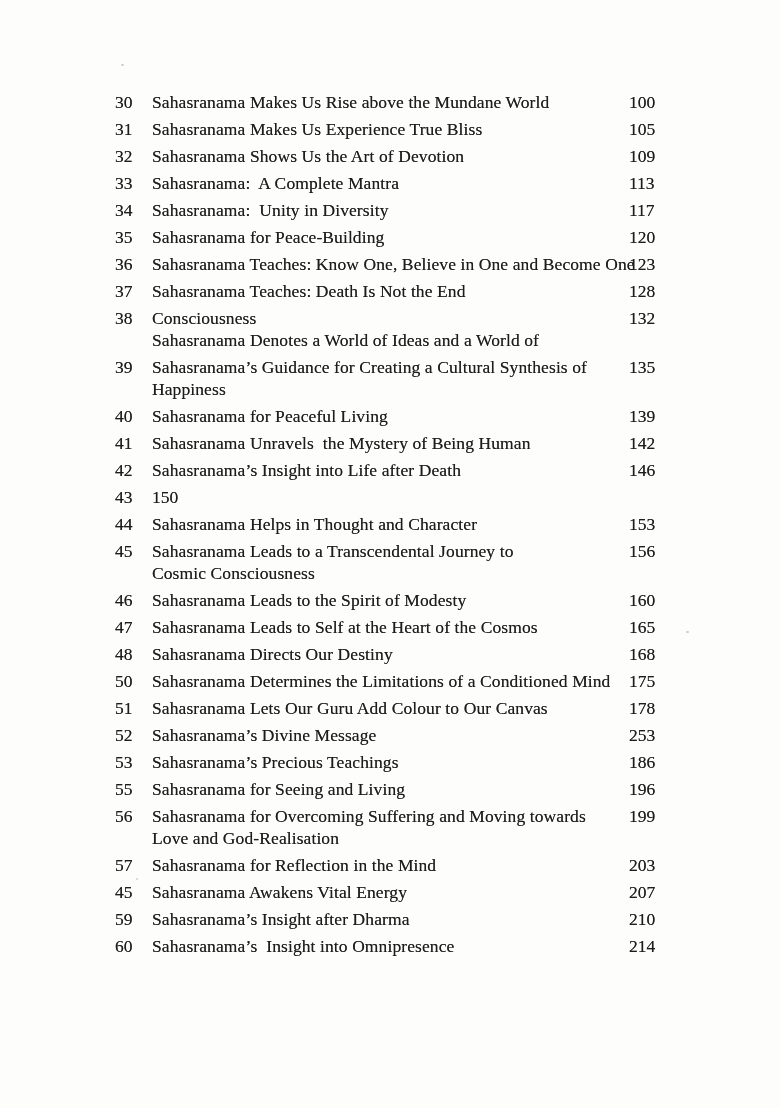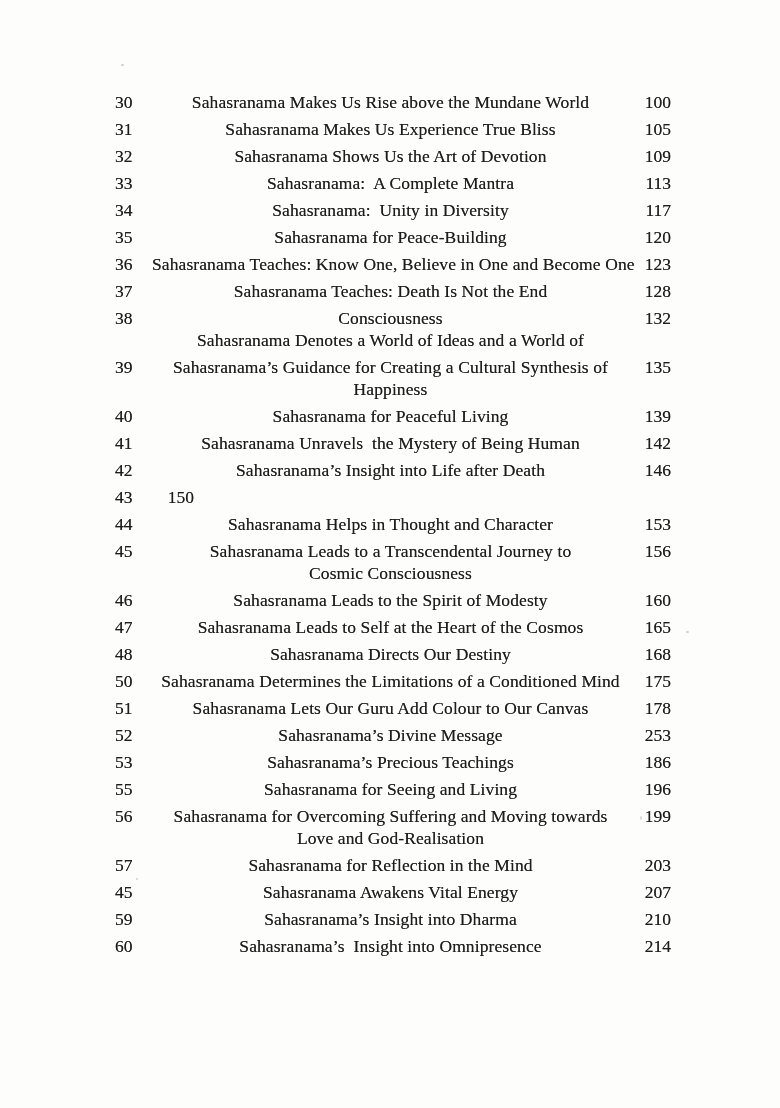--- a/index.html
+++ b/index.html
@@ -22,23 +22,23 @@
     width: 556px;
   }
   .toc-row {
     display: flex;
     align-items: flex-start;
     font-size: 17.5px;
     line-height: 22px;
     margin-bottom: 5px;
   }
   .num { flex: 0 0 37px; }
-  .title { flex: 1 1 auto; white-space: pre; letter-spacing: 0.1px; min-width: 0; text-align: center; }
+  .title { flex: 1 1 auto; white-space: pre; letter-spacing: 0.1px; min-width: 0; }
   .tline { display: block; }
-  .pagenum { flex: 0 0 42px; text-align: right; }
+  .pagenum { flex: 0 0 42px; text-align: left; }
   .speck {
     position: absolute;
     background: #8f8f8f;
     border-radius: 50%;
     opacity: 0.45;
   }
   .speck-1 { left: 121px; top: 64px;  width: 3px; height: 2px; }
   .speck-2 { left: 686px; top: 631px; width: 3px; height: 2px; }
   .speck-3 { left: 640px; top: 816px; width: 2px; height: 4px; opacity: 0.35; }
   .speck-4 { left: 136px; top: 878px; width: 2px; height: 2px; opacity: 0.4; }
@@ -178,21 +178,21 @@
         <span class="title"><span class="tline">Sahasranama for Reflection in the Mind</span></span>
         <span class="pagenum">203</span>
       </div>
       <div class="toc-row">
         <span class="num">45</span>
         <span class="title"><span class="tline">Sahasranama Awakens Vital Energy</span></span>
         <span class="pagenum">207</span>
       </div>
       <div class="toc-row">
         <span class="num">59</span>
-        <span class="title"><span class="tline">Sahasranama’s Insight into Dharma</span></span>
+        <span class="title"><span class="tline">Sahasranama’s Insight after Dharma</span></span>
         <span class="pagenum">210</span>
       </div>
       <div class="toc-row">
         <span class="num">60</span>
         <span class="title"><span class="tline">Sahasranama’s  Insight into Omnipresence</span></span>
         <span class="pagenum">214</span>
       </div>
     </div>
   <div class="speck speck-1"></div>
   <div class="speck speck-2"></div>

